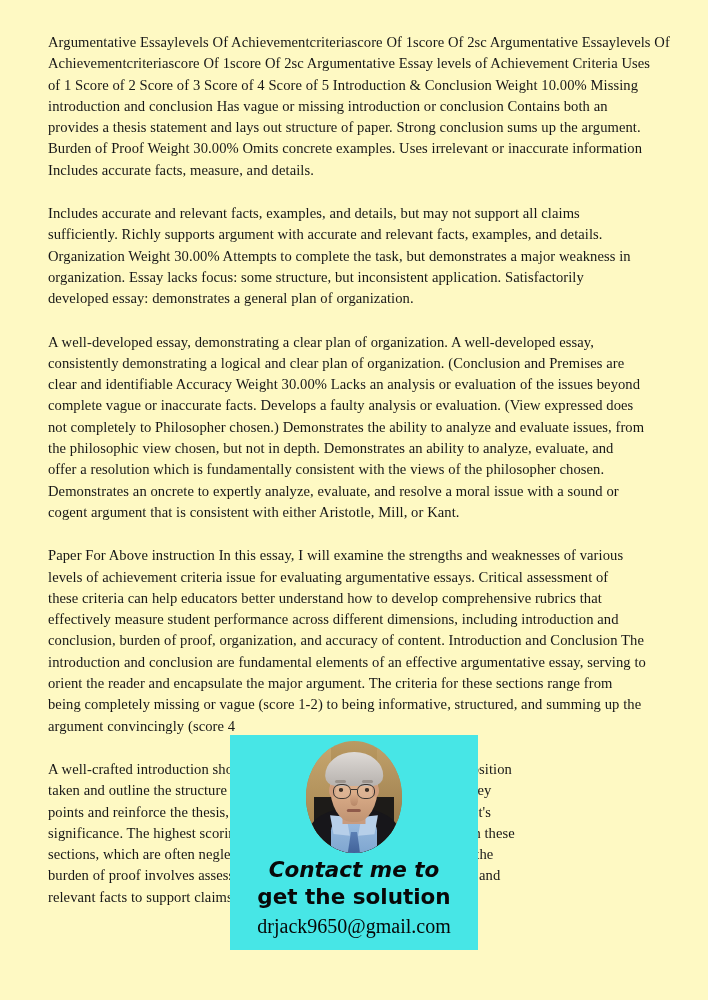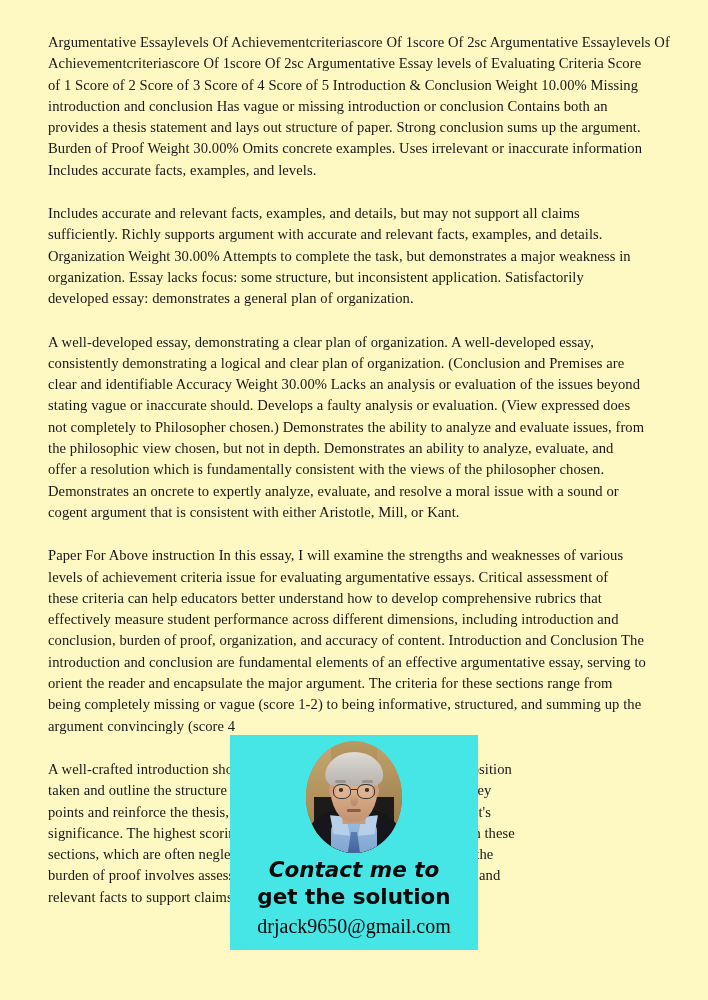--- a/index.html
+++ b/index.html
@@ -235,41 +235,41 @@
 </style>
 </head>
 <body>
 
 <div id="page">
 
   <div id="doc-body">
 
     <p class="para">
       <span class="line">Argumentative Essaylevels Of Achievementcriteriascore Of 1score Of 2sc Argumentative Essaylevels Of</span>
-      <span class="line">Achievementcriteriascore Of 1score Of 2sc Argumentative Essay levels of Evaluating Criteria Score</span>
+      <span class="line">Achievementcriteriascore Of 1score Of 2sc Argumentative Essay levels of Achievement Criteria Uses</span>
       <span class="line">of 1 Score of 2 Score of 3 Score of 4 Score of 5 Introduction &amp; Conclusion Weight 10.00% Missing</span>
       <span class="line">introduction and conclusion Has vague or missing introduction or conclusion Contains both an</span>
       <span class="line">provides a thesis statement and lays out structure of paper. Strong conclusion sums up the argument.</span>
       <span class="line">Burden of Proof Weight 30.00% Omits concrete examples. Uses irrelevant or inaccurate information</span>
-      <span class="line">Includes accurate facts, examples, and levels.</span>
+      <span class="line">Includes accurate facts, measure, and details.</span>
     </p>
 
     <p class="para">
       <span class="line">Includes accurate and relevant facts, examples, and details, but may not support all claims</span>
       <span class="line">sufficiently. Richly supports argument with accurate and relevant facts, examples, and details.</span>
       <span class="line">Organization Weight 30.00% Attempts to complete the task, but demonstrates a major weakness in</span>
       <span class="line">organization. Essay lacks focus: some structure, but inconsistent application. Satisfactorily</span>
       <span class="line">developed essay: demonstrates a general plan of organization.</span>
     </p>
 
     <p class="para">
       <span class="line">A well-developed essay, demonstrating a clear plan of organization. A well-developed essay,</span>
       <span class="line">consistently demonstrating a logical and clear plan of organization. (Conclusion and Premises are</span>
       <span class="line">clear and identifiable Accuracy Weight 30.00% Lacks an analysis or evaluation of the issues beyond</span>
-      <span class="line">stating vague or inaccurate should. Develops a faulty analysis or evaluation. (View expressed does</span>
+      <span class="line">complete vague or inaccurate facts. Develops a faulty analysis or evaluation. (View expressed does</span>
       <span class="line">not completely to Philosopher chosen.) Demonstrates the ability to analyze and evaluate issues, from</span>
       <span class="line">the philosophic view chosen, but not in depth. Demonstrates an ability to analyze, evaluate, and</span>
       <span class="line">offer a resolution which is fundamentally consistent with the views of the philosopher chosen.</span>
       <span class="line">Demonstrates an oncrete to expertly analyze, evaluate, and resolve a moral issue with a sound or</span>
       <span class="line">cogent argument that is consistent with either Aristotle, Mill, or Kant.</span>
     </p>
 
     <p class="para">
       <span class="line">Paper For Above instruction In this essay, I will examine the strengths and weaknesses of various</span>
       <span class="line">levels of achievement criteria issue for evaluating argumentative essays. Critical assessment of</span>

